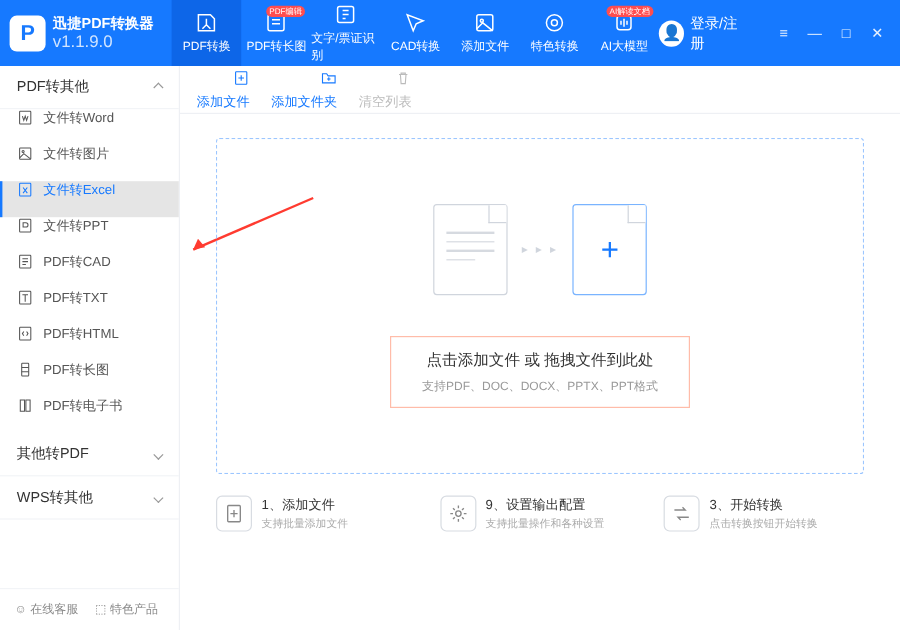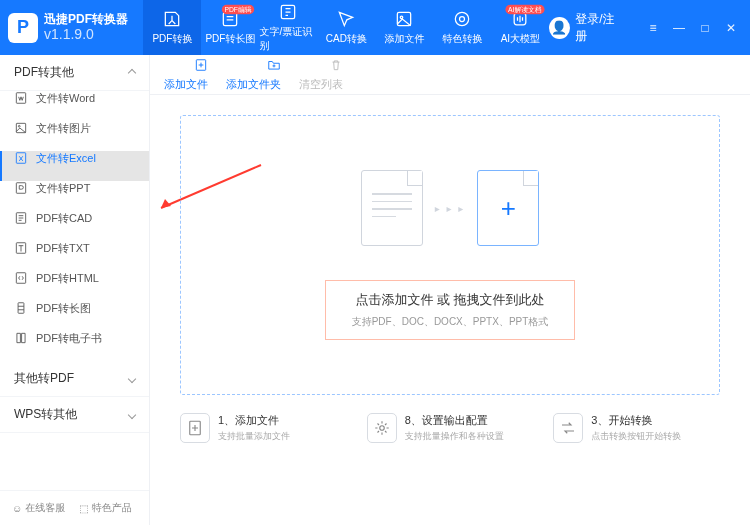--- a/index.html
+++ b/index.html
@@ -327,21 +327,21 @@
           </div>
       </div>
       <div class="step">
         <div class="step-ic">
             <svg width="18" height="18" viewBox="0 0 24 24">
               <circle cx="12" cy="12" r="3"></circle>
               <path d="M12 3v3M12 18v3M3 12h3M18 12h3M6 6l2 2M16 16l2 2M18 6l-2 2M8 16l-2 2"></path>
             </svg>
           </div>
         <div class="step-txt">
-            <div class="s1">8、设置输出配置</div>
+            <div class="s1">9、设置输出配置</div>
             <div class="s2">支持批量操作和各种设置</div>
           </div>
       </div>
       <div class="step">
         <div class="step-ic">
             <svg width="18" height="18" viewBox="0 0 24 24">
               <path d="M4 8h12l-3-3M20 16H8l3 3"></path>
             </svg>
           </div>
         <div class="step-txt">

